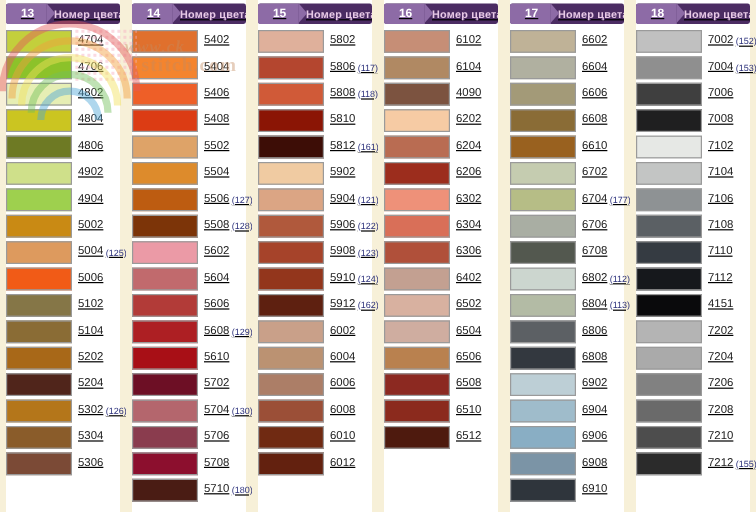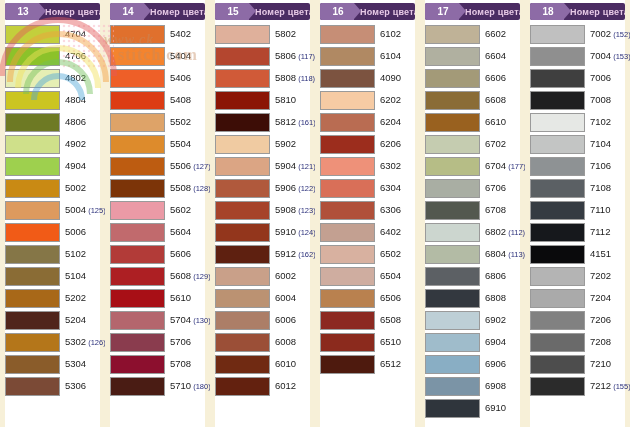--- a/index.html
+++ b/index.html
@@ -7,20 +7,21 @@
     width:630px;height:427px;
     background:#f6f0dc;
     font-family:"Liberation Sans", sans-serif;
     overflow:hidden;
   }
   #chart{
     position:relative;
     width:630px;height:427px;
     display:flex;
     background:#6d28d9;
+    text-decoration:underline;
   }
   .column{
     position:relative;
     width:105px;
     height:427px;
     background:#ffffff;
     box-sizing:border-box;
     border-left:5px solid #f7f0d8;
     border-right:5px solid #f7f0d8;
     display:flex;
@@ -263,20 +264,24 @@
           <div class="label">5606</div>
         </div>
         <div class="row">
           <div class="swatch" style="background: rgb(173, 31, 35);"></div>
           <div class="label">5608</div>
           <span class="alt">(129)</span>
         </div>
         <div class="row">
           <div class="swatch" style="background: rgb(168, 15, 22);"></div>
           <div class="label">5610</div>
+        </div>
+        <div class="row">
+          <div class="swatch" style="background: rgb(109, 15, 37);"></div>
+          <div class="label">5702</div>
         </div>
         <div class="row">
           <div class="swatch" style="background: rgb(180, 102, 109);"></div>
           <div class="label">5704</div>
           <span class="alt">(130)</span>
         </div>
         <div class="row">
           <div class="swatch" style="background: rgb(138, 60, 78);"></div>
           <div class="label">5706</div>
         </div>

